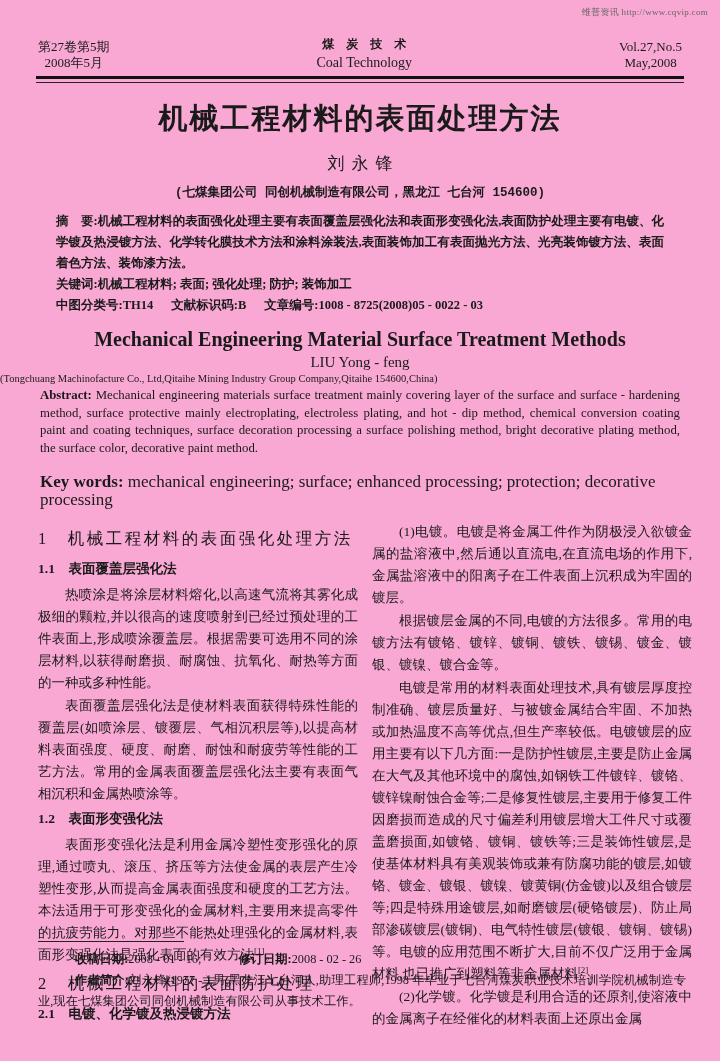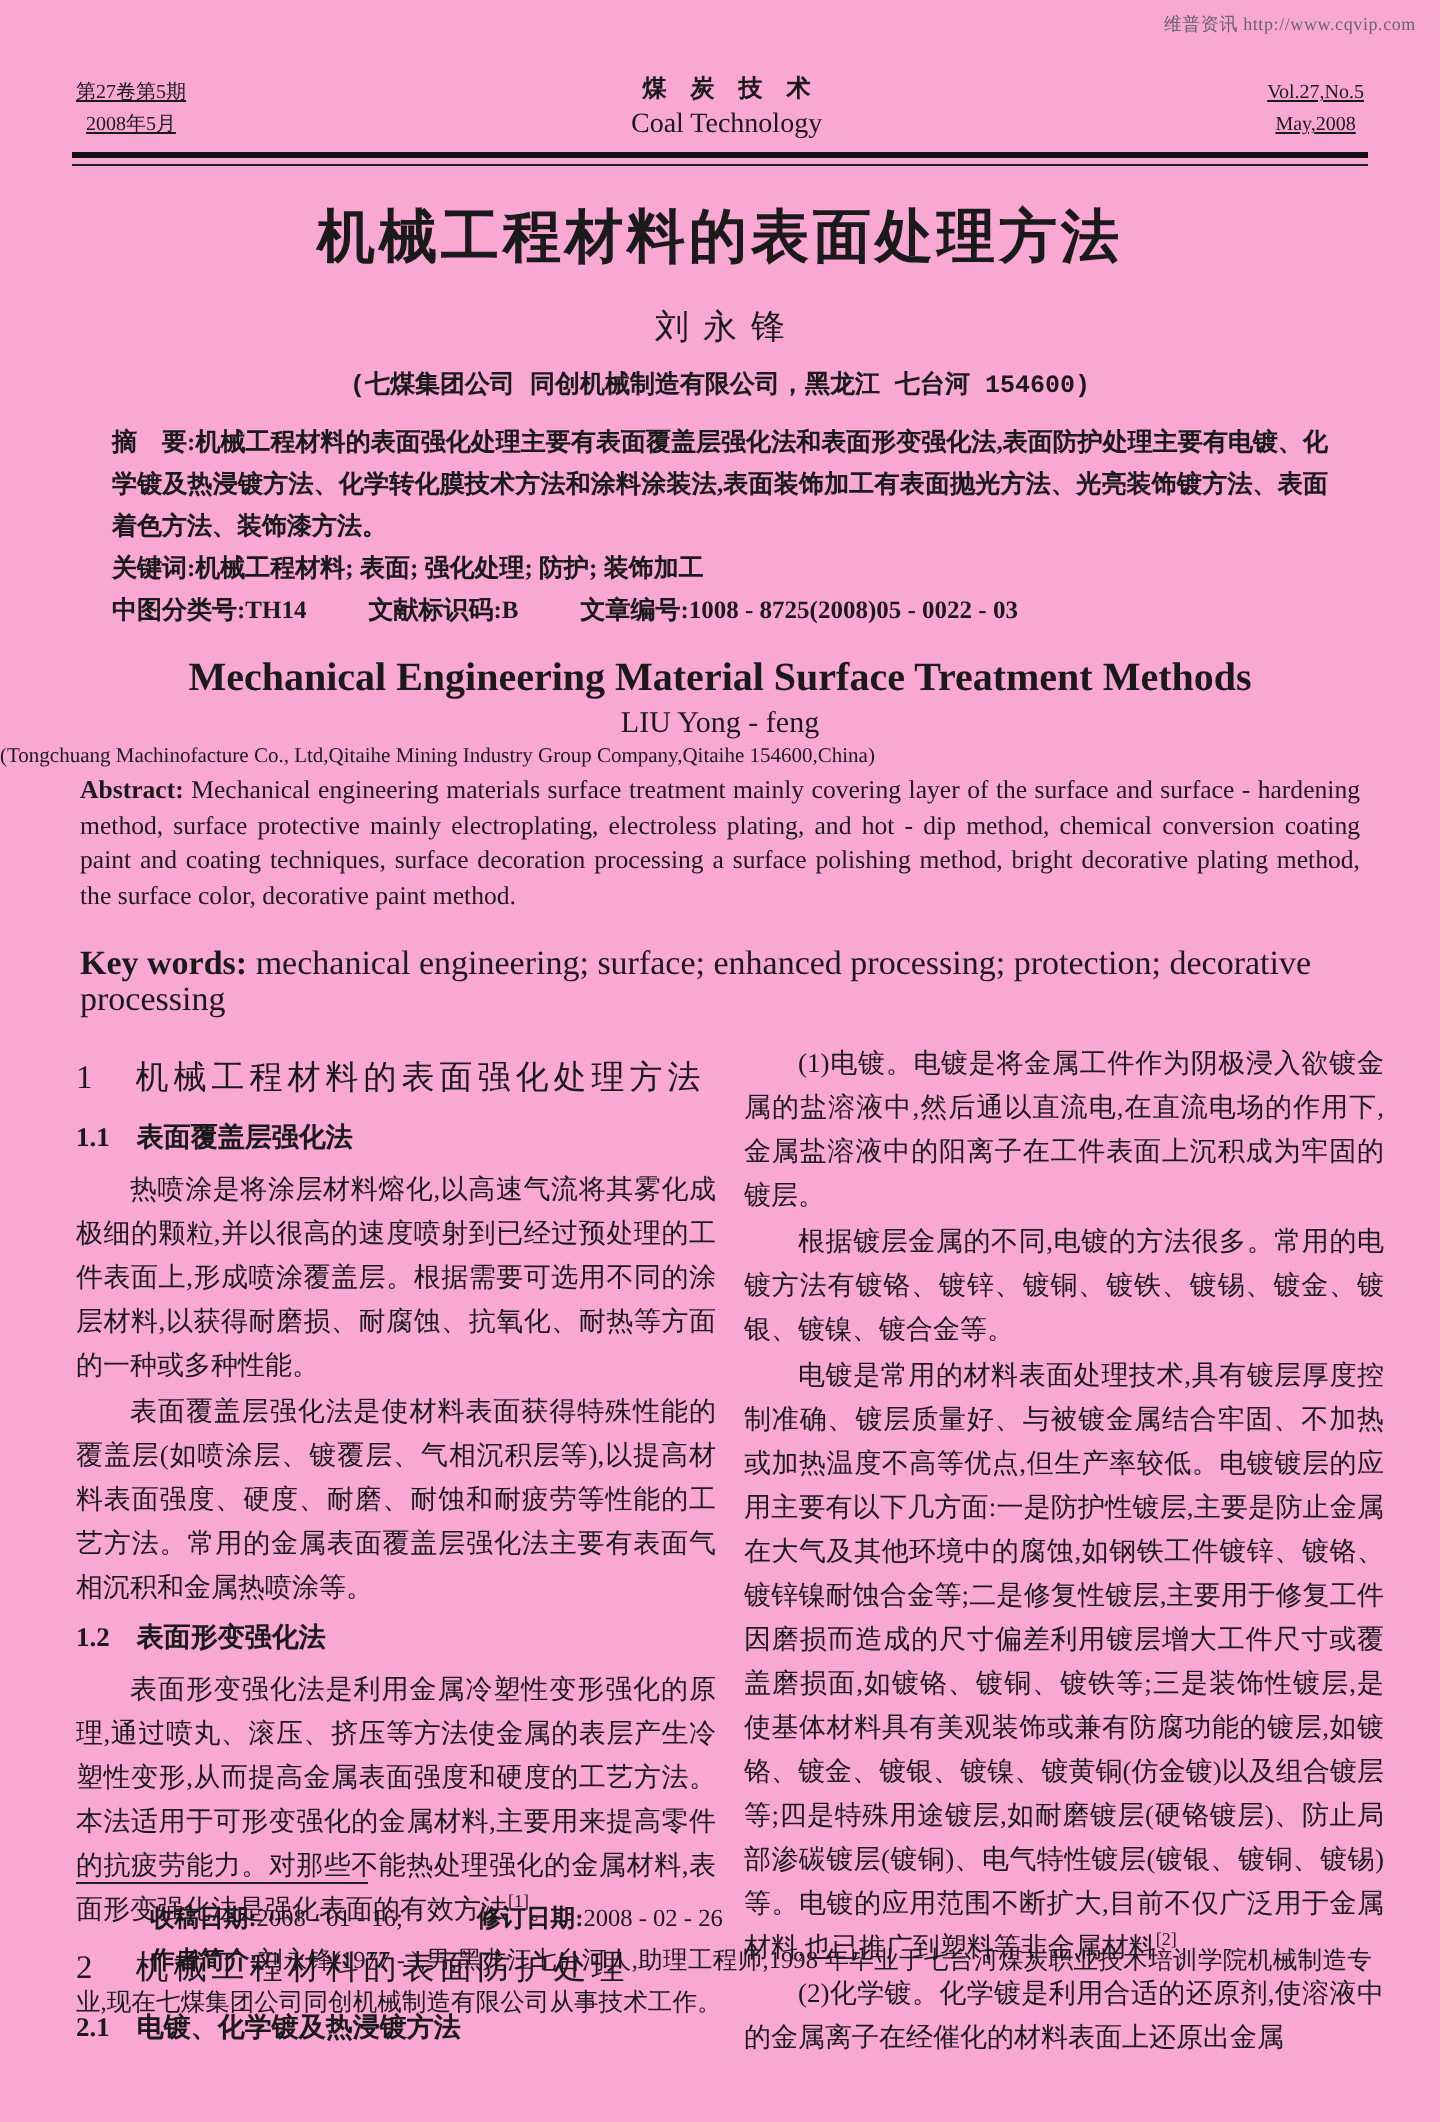--- a/index.html
+++ b/index.html
@@ -14,21 +14,21 @@
     overflow:hidden;
   }
   .watermark {
     position:absolute; top:6px; right:12px;
     font-size:9px; color:#666; letter-spacing:.3px;
   }
   .header {
     display:flex; justify-content:space-between; align-items:flex-end;
     padding:0 38px; margin-top:36px;
   }
-  .h-side { font-size:10px; line-height:16px;text-decoration:underline; }
+  .h-side { font-size:13px; line-height:16px; }
   .h-left { text-align:center; }
   .h-right { text-align:center; }
   .h-center { text-align:center; }
   .j-cn { font-size:12px; font-weight:bold; letter-spacing:12px; text-indent:12px; }
   .j-en { font-size:14px; margin-top:2px; }
   .rule {
     margin:5px 36px 0 36px;
     height:7px;
     border-top:3px solid #111;
     border-bottom:1px solid #222;
@@ -44,21 +44,21 @@
   }
   .affil-cn {
     text-align:center; margin-top:9px;
     font-size:12.5px; font-weight:bold;font-family:Liberation Mono, monospace;
   }
   .abstract-block {
     margin:10px 56px 0 56px;
     font-size:12.5px; font-weight:bold; line-height:21px;
     text-align:justify;
   }
-  .clc-line span { margin-right:31px; }
+  .clc-line span { margin-right:18px; }
   .clc-line span:last-child { margin-right:0; }
   .en-block { margin-top:12px; }
   .title-en {
     text-align:center; font-size:20px; font-weight:bold;
   }
   .author-en { text-align:center; font-size:15px; margin-top:3px; }
   .affil-en { text-align:left; font-size:10.5px; margin-top:2px; }
   .abstract-en {
     margin:3px 40px 16px 40px;
     font-size:12.8px; line-height:17.5px; text-align:justify;

